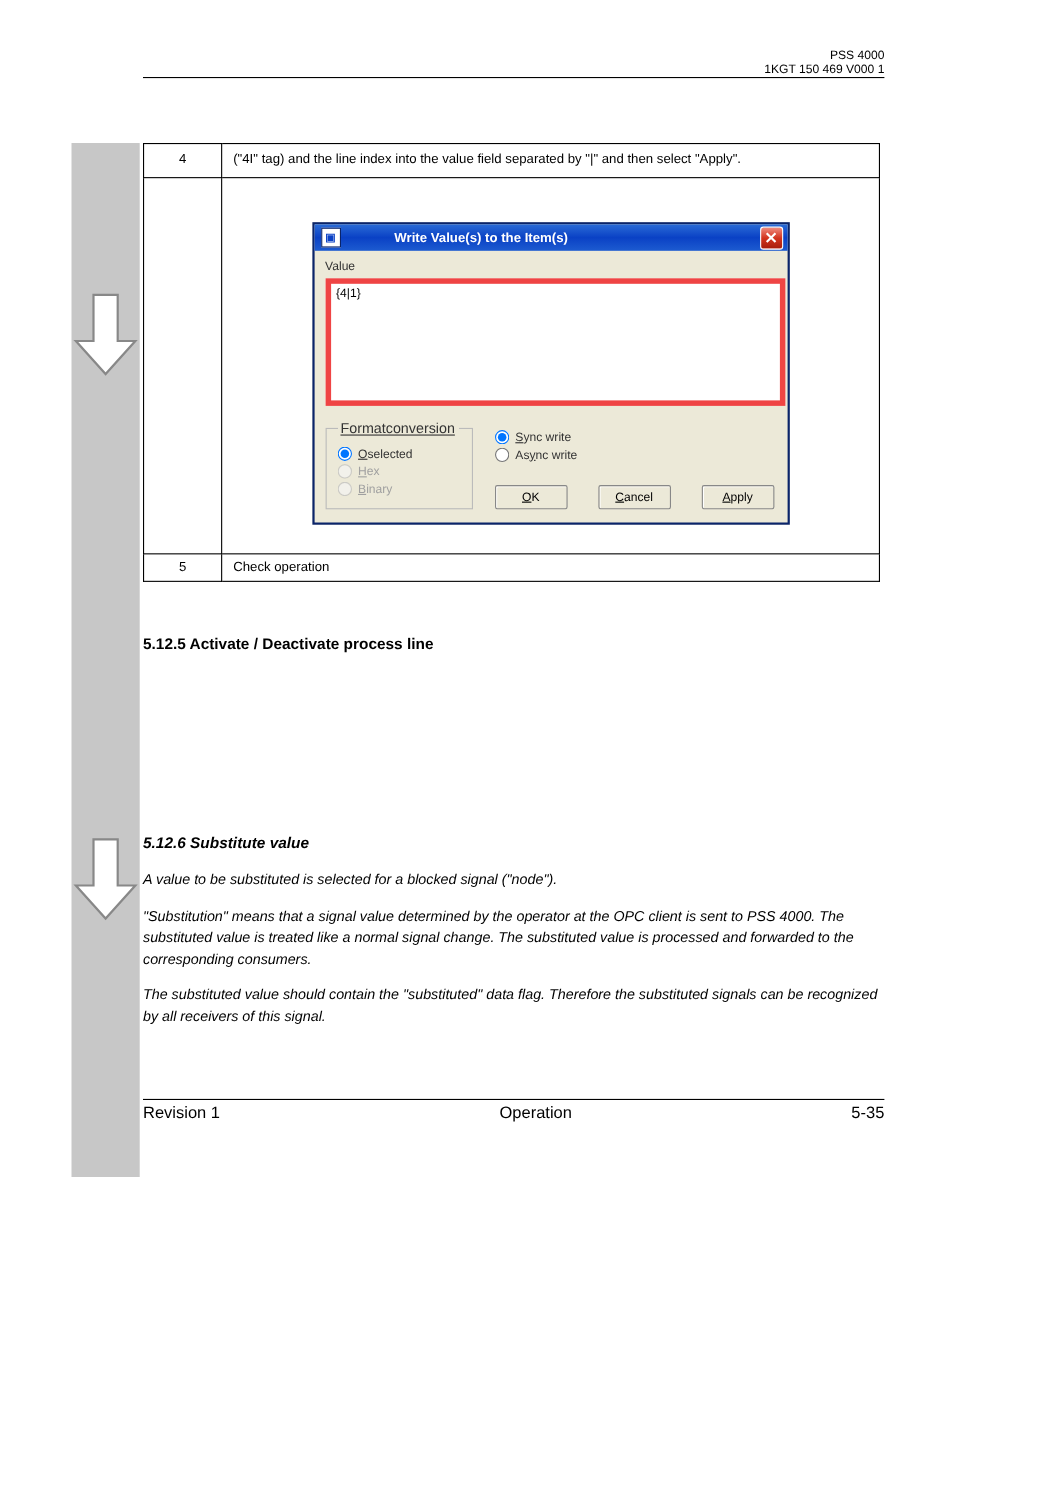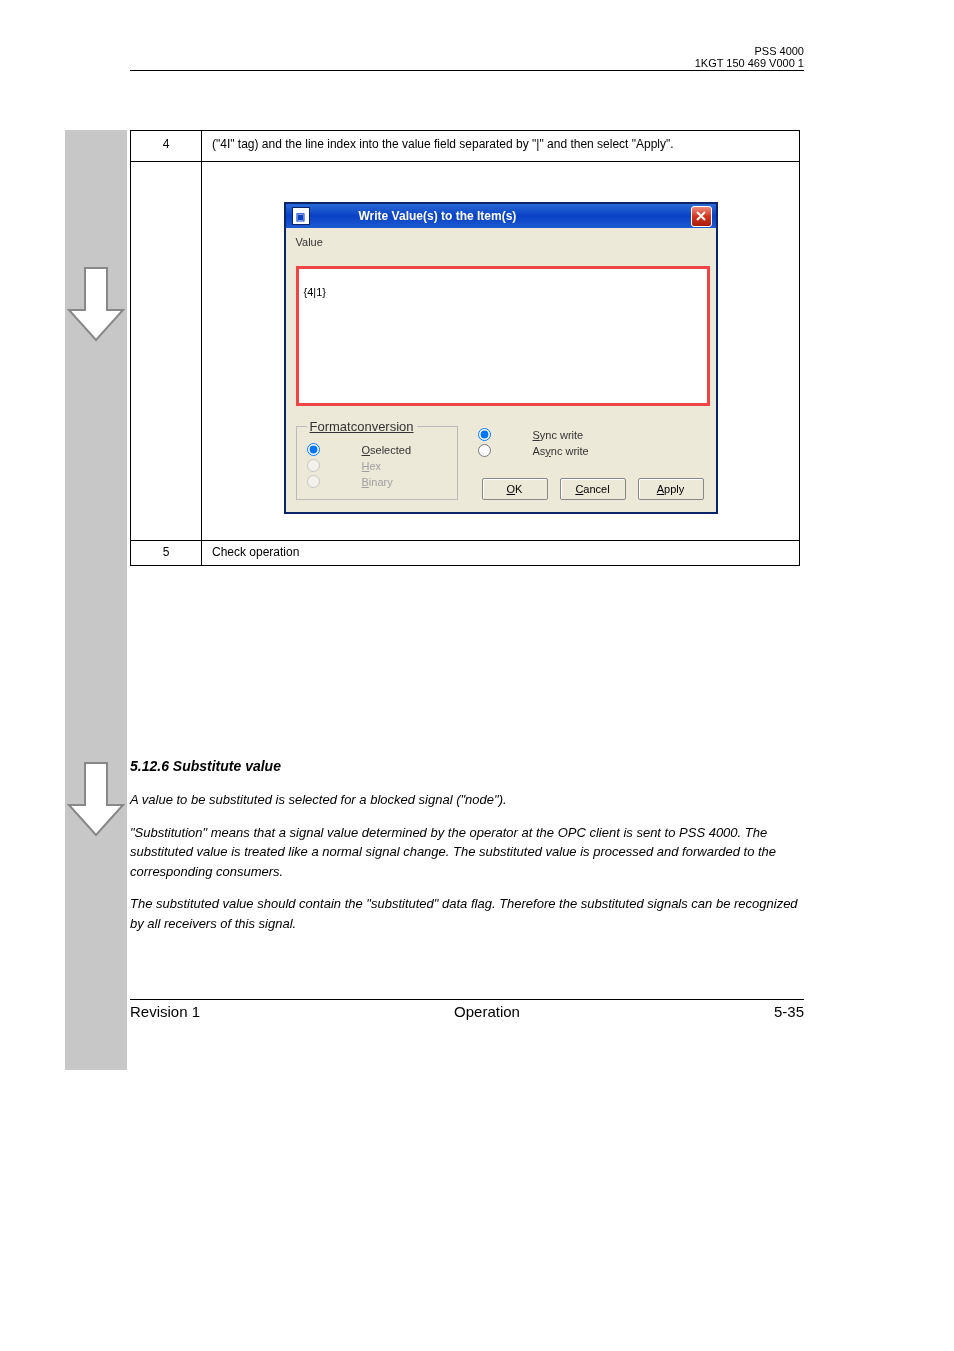--- a/index.html
+++ b/index.html
@@ -101,27 +101,27 @@
       align-items: center;
       justify-content: center;
     }
     .close-btn svg { width: 10px; height: 10px; }
     .dialog-body {
       padding: 8px 10px 12px 10px;
     }
     .value-label {
       font-size: 11px;
       color: #333;
-      margin-bottom: 18px;
+      margin-bottom: 5px;
     }
     .value-box {
       background: #fff;
-      border: 3px solid #ef4444;
+      border: 5px solid #ef4444;
       height: 100px;
-      padding: 17px 5px;
+      padding: 3px 5px;
       font-size: 11px;
       font-family: Arial, sans-serif;
       color: #000;
       resize: none;
       width: 398px;
       box-sizing: content-box;
     }
     .bottom-row {
       display: flex;
       margin-top: 10px;
@@ -137,36 +137,35 @@
       color: #333;
       padding: 0 3px;
       text-decoration: underline;
     }
     .radio-row {
       display: flex;
       align-items: center;
       font-size: 11px;
       color: #333;
       margin: 3px 0;
-      gap: 36px;
     }
     .radio-row.disabled { color: #a0a0a0; }
     .radio-row input { margin: 0 6px 0 0; }
     .radio-row .ul { text-decoration: underline; }
     .right-col {
       flex: 1;
       padding-left: 20px;
       display: flex;
       flex-direction: column;
     }
     .write-radios { margin-top: 6px; margin-bottom: 18px; }
     .btn-row {
       display: flex;
       justify-content: flex-end;
-      gap: 12px;
+      gap: 28px;
       padding-right: 2px;
     }
     .xp-btn {
       min-width: 66px;
       height: 22px;
       background: #ece9d8;
       border: 1px solid #888;
       border-radius: 2px;
       box-shadow: 1px 1px 0 #fff inset;
       font-size: 11px;
@@ -281,20 +280,21 @@
       </td>
     </tr>
     <tr class="footer-row">
       <td class="col1">5</td>
       <td>Check operation</td>
     </tr>
   </tbody>
     </table>
 
   <div class="section-text section1">
+    <div class="sec-title">5.12.5 Activate / Deactivate process line</div>
   </div>
 
   <div class="section-text section2">
     <div class="sec-title">5.12.6 Substitute value</div>
     <p>A value to be substituted is selected for a blocked signal ("node").</p>
     <p>"Substitution" means that a signal value determined by the operator at the OPC client is sent to PSS 4000. The substituted value is treated like a normal signal change. The substituted value is processed and forwarded to the corresponding consumers.</p>
     <p>The substituted value should contain the "substituted" data flag. Therefore the substituted signals can be recognized by all receivers of this signal.</p>
   </div>
 
   <div class="footer">

